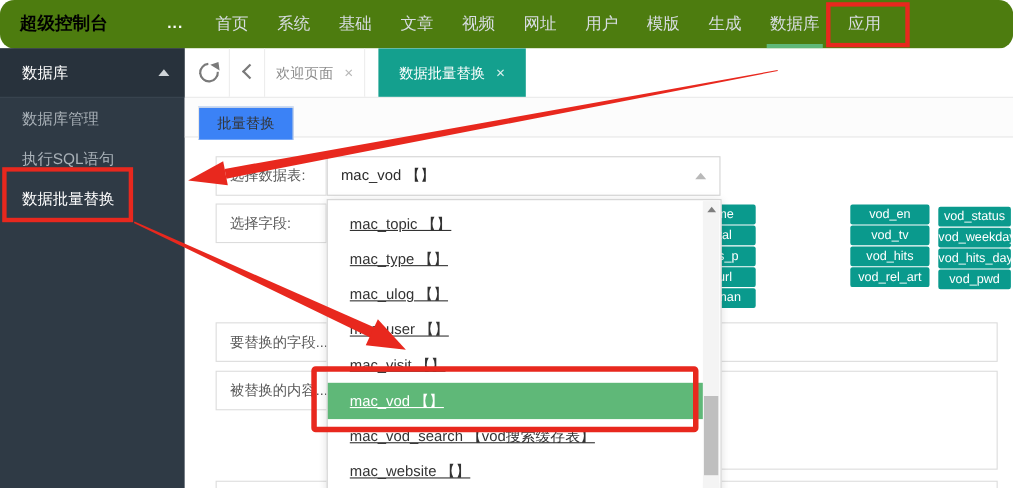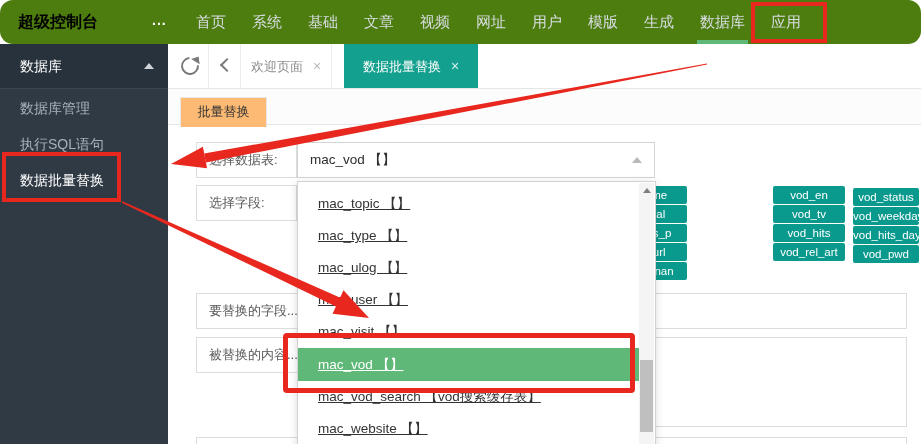--- a/index.html
+++ b/index.html
@@ -35,21 +35,21 @@
   .tab{position:absolute;top:0;height:44px;line-height:44px;font-size:13px;text-align:center;cursor:pointer;white-space:nowrap;}
   .tab .close{margin-left:10px;font-size:14px;}
   .tab.plain{color:#8d8d8d;}
   .tab.plain .close{color:#b9b9b9;}
   .tab.active{background:#14a08e;color:#fff;}
   .tab.active .close{color:#d8efec;}
 
   
   .content{position:absolute;left:168px;top:89px;width:753px;height:355px;background:#fff;}
   .card-strip{position:absolute;left:0;top:0;width:753px;height:36px;background:#fcfcfc;border-bottom:1px solid #e7e7e7;box-sizing:border-box;}
-  .card-tab{position:absolute;left:12px;top:8px;width:85px;height:29px;line-height:28px;background:#fdba74;border:1px solid #e7e7e7;border-bottom:none;
+  .card-tab{position:absolute;left:12px;top:8px;width:85px;height:29px;line-height:28px;background:#3b82f6;border:1px solid #e7e7e7;border-bottom:none;
             text-align:center;font-size:13px;color:#333;z-index:2;cursor:pointer;}
 
   .form-label{position:absolute;background:#fff;border:1px solid #dcdcdc;box-sizing:border-box;font-size:13px;color:#595959;
               line-height:34px;padding-left:12px;white-space:nowrap;overflow:hidden;}
   .form-box{position:absolute;background:#fff;border:1px solid #dcdcdc;box-sizing:border-box;}
 
   .select{position:absolute;left:129px;top:53px;width:358px;height:36px;background:#fff;border:1px solid #d4d4d4;box-sizing:border-box;
           font-size:13.5px;color:#2d2d2d;line-height:34px;padding-left:12px;cursor:pointer;}
   .select .caret-up{position:absolute;right:12px;top:14px;border-left-width:5px;border-right-width:5px;border-bottom:6px solid #b9b9b9;}
 

